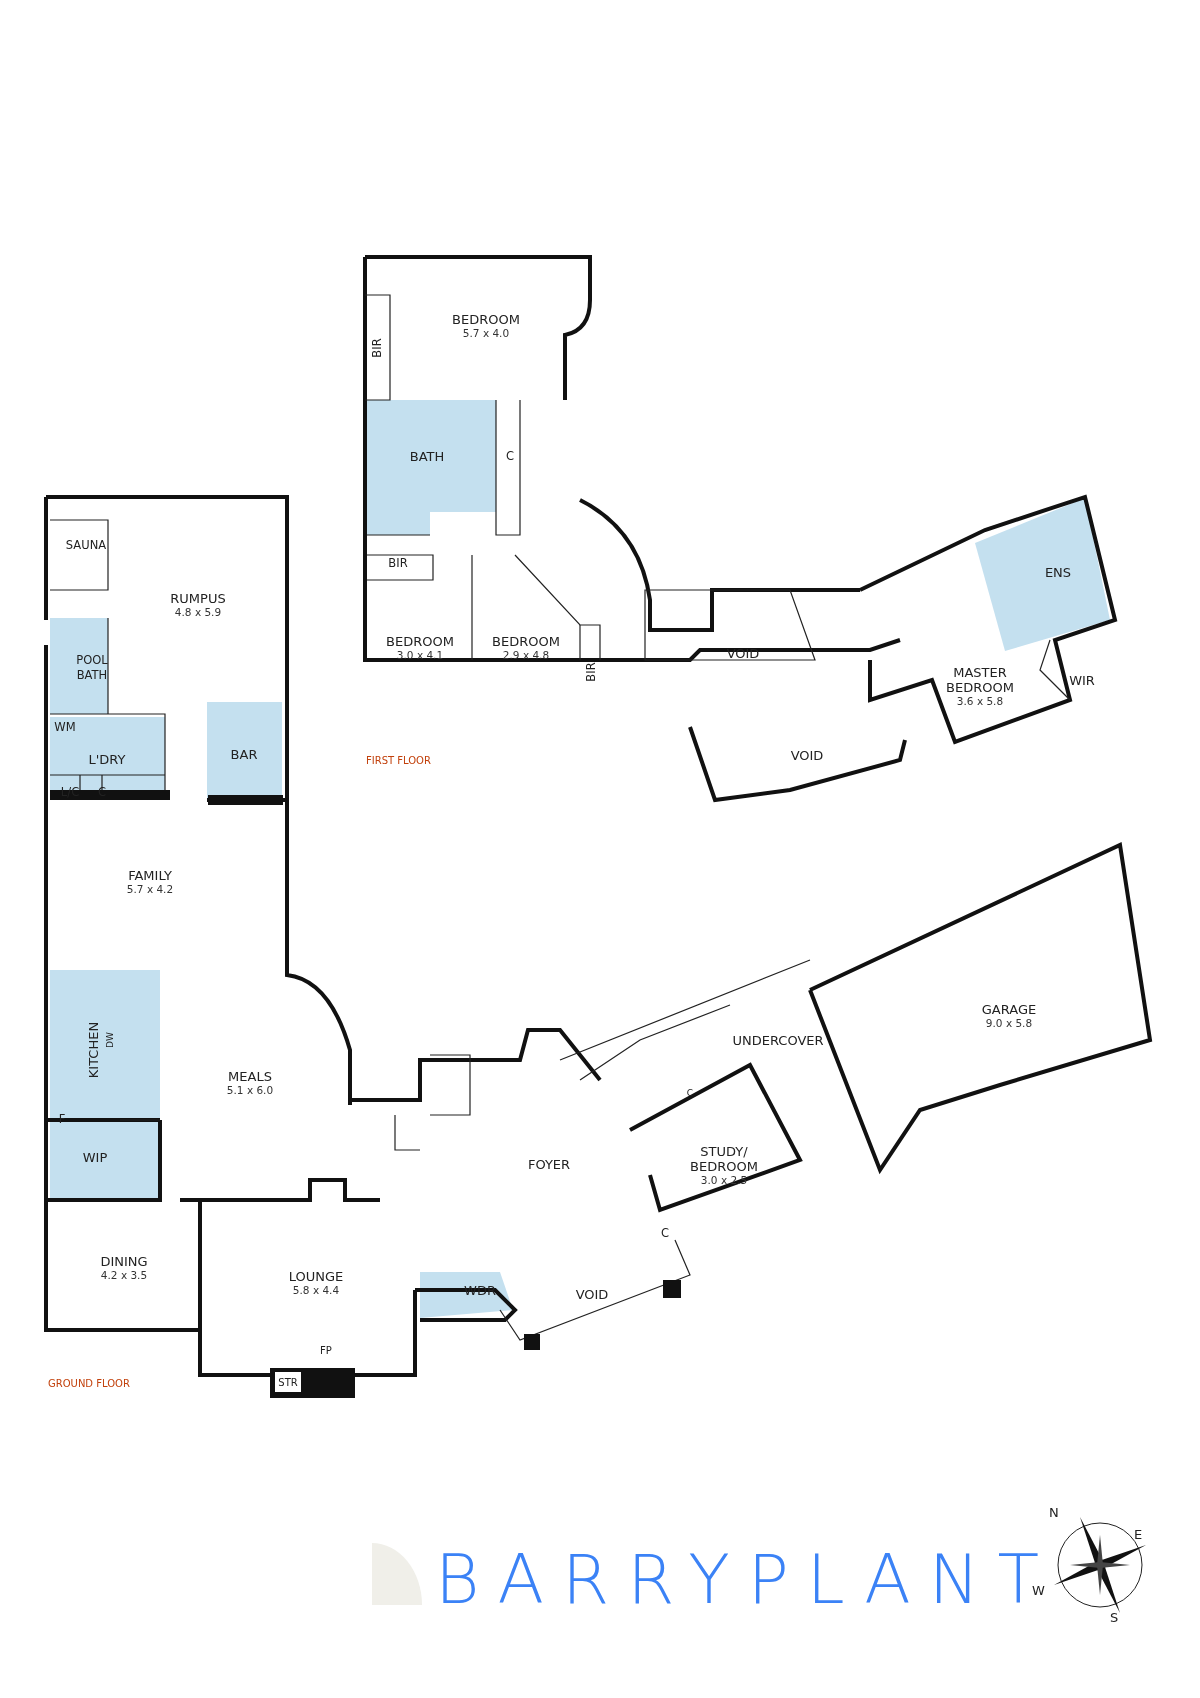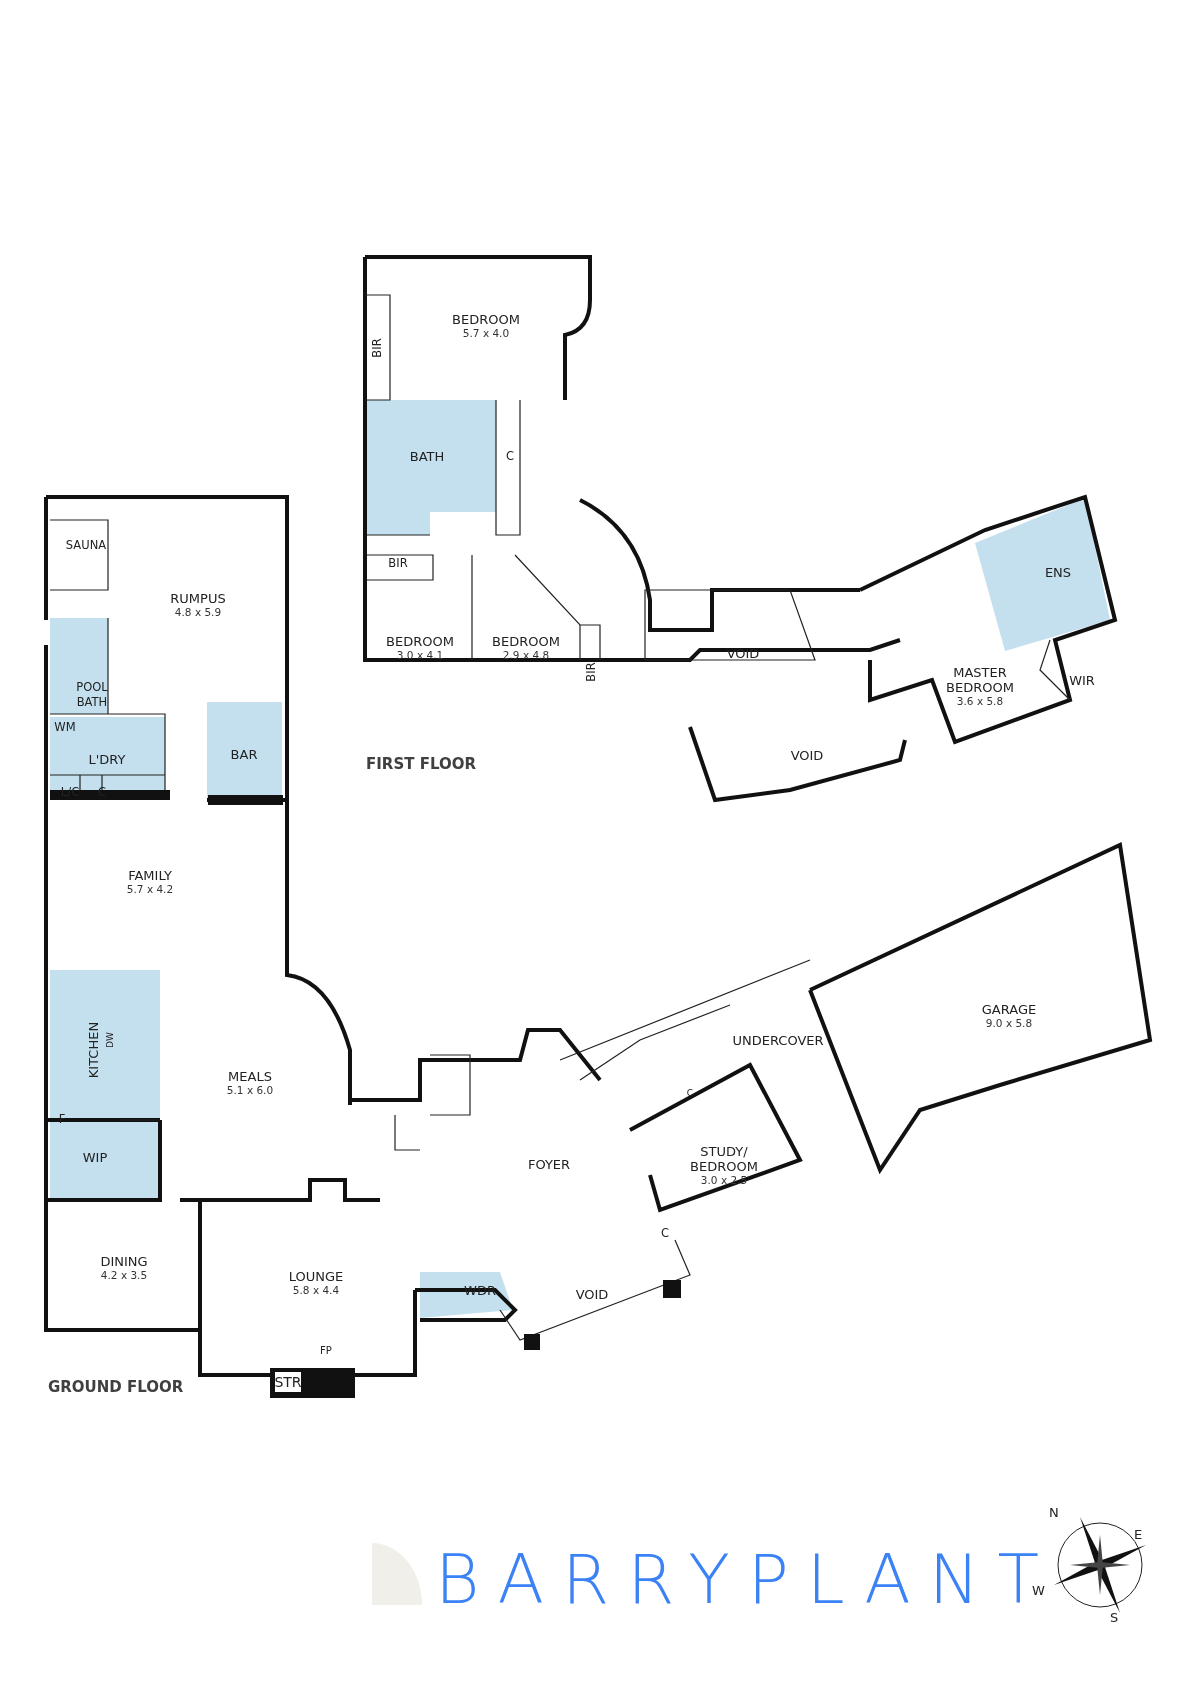--- a/index.html
+++ b/index.html
@@ -2,21 +2,21 @@
 <html><head>
 <meta charset="utf-8">
 <style>
   html,body{margin:0;padding:0;background:#ffffff;}
   body{width:1200px;height:1698px;position:relative;overflow:hidden;font-family:"Liberation Sans",sans-serif;color:#1a1a1a;}
   svg{position:absolute;left:0;top:0;}
   .lbl{position:absolute;text-align:center;font-family:"DejaVu Sans",sans-serif;font-size:13px;line-height:15px;color:#222;white-space:nowrap;transform:translate(-50%,-50%);}
   .lbl .dim{display:block;font-size:10.5px;line-height:13px;color:#333;}
   .small{font-size:11.5px;}
   .vert{transform:translate(-50%,-50%) rotate(-90deg);}
-  .floor-title{position:absolute;font-family:"DejaVu Sans",sans-serif;font-size:15px;color:#404040;font-weight:bold;}
+  .floor-title{position:absolute;font-family:"DejaVu Sans",sans-serif;font-size:10px;color:#c2410c;}
   .brand{position:absolute;left:375px;top:1540px;font-family:"DejaVu Sans",sans-serif;font-size:68px;letter-spacing:18px;color:#3b82f6;font-weight:300;}
   .brand-mark{position:absolute;left:372px;top:1543px;width:50px;height:62px;background:#f0efe9;border-top-right-radius:50px 62px;}
   .compass-l{position:absolute;font-family:"DejaVu Sans",sans-serif;font-size:13px;color:#222;}
 </style>
 </head>
 <body>
 
 <svg width="1200" height="1698" viewBox="0 0 1200 1698">
   <defs>
     <pattern id="win" width="4" height="4" patternUnits="userSpaceOnUse"></pattern>
@@ -114,35 +114,35 @@
 <div class="lbl vert small" style="left:591px;top:672px">BIR</div>
 <div class="lbl" style="left:743px;top:653px">VOID</div>
 <div class="lbl" style="left:807px;top:755px">VOID</div>
 <div class="lbl" style="left:980px;top:686px;width:80px;white-space:normal"><span>MASTER BEDROOM</span><span class="dim">3.6 x 5.8</span></div>
 <div class="lbl" style="left:1058px;top:572px">ENS</div>
 <div class="lbl" style="left:1082px;top:680px">WIR</div>
 <div class="floor-title" style="left:366px;top:755px">FIRST FLOOR</div>
 
 <div class="lbl small" style="left:86px;top:545px">SAUNA</div>
 <div class="lbl" style="left:198px;top:605px"><span>RUMPUS</span><span class="dim">4.8 x 5.9</span></div>
-<div class="lbl small" style="left:92px;top:695px;width:34px;white-space:normal">POOL BATH</div>
+<div class="lbl small" style="left:92px;top:668px;width:34px;white-space:normal">POOL BATH</div>
 <div class="lbl small" style="left:65px;top:727px">WM</div>
 <div class="lbl" style="left:107px;top:759px">L'DRY</div>
 <div class="lbl small" style="left:70px;top:792px">L/C</div>
 <div class="lbl small" style="left:102px;top:792px">C</div>
 <div class="lbl" style="left:244px;top:754px">BAR</div>
 <div class="lbl" style="left:150px;top:882px"><span>FAMILY</span><span class="dim">5.7 x 4.2</span></div>
 <div class="lbl vert" style="left:93px;top:1050px">KITCHEN</div>
 <div class="lbl vert" style="left:110px;top:1040px;font-size:9px">DW</div>
 <div class="lbl small" style="left:62px;top:1119px">F</div>
 <div class="lbl" style="left:95px;top:1157px">WIP</div>
 <div class="lbl" style="left:250px;top:1083px"><span>MEALS</span><span class="dim">5.1 x 6.0</span></div>
 <div class="lbl" style="left:124px;top:1268px"><span>DINING</span><span class="dim">4.2 x 3.5</span></div>
 <div class="lbl" style="left:316px;top:1283px"><span>LOUNGE</span><span class="dim">5.8 x 4.4</span></div>
-<div class="lbl small" style="left:288px;top:1382px;font-size:14px">STR</div>
+<div class="lbl small" style="left:288px;top:1382px;font-size:10px">STR</div>
 <div class="lbl small" style="left:326px;top:1350px;font-size:10px">FP</div>
 <div class="lbl" style="left:480px;top:1290px">WDR</div>
 <div class="lbl" style="left:549px;top:1164px">FOYER</div>
 <div class="lbl" style="left:592px;top:1294px">VOID</div>
 <div class="lbl" style="left:724px;top:1165px;width:80px;white-space:normal"><span>STUDY/ BEDROOM</span><span class="dim">3.0 x 2.5</span></div>
 <div class="lbl small" style="left:690px;top:1093px;font-size:9px">C</div>
 <div class="lbl small" style="left:665px;top:1233px">C</div>
 <div class="lbl" style="left:778px;top:1040px">UNDERCOVER</div>
 <div class="lbl" style="left:1009px;top:1016px"><span>GARAGE</span><span class="dim">9.0 x 5.8</span></div>
 <div class="floor-title" style="left:48px;top:1378px">GROUND FLOOR</div>

